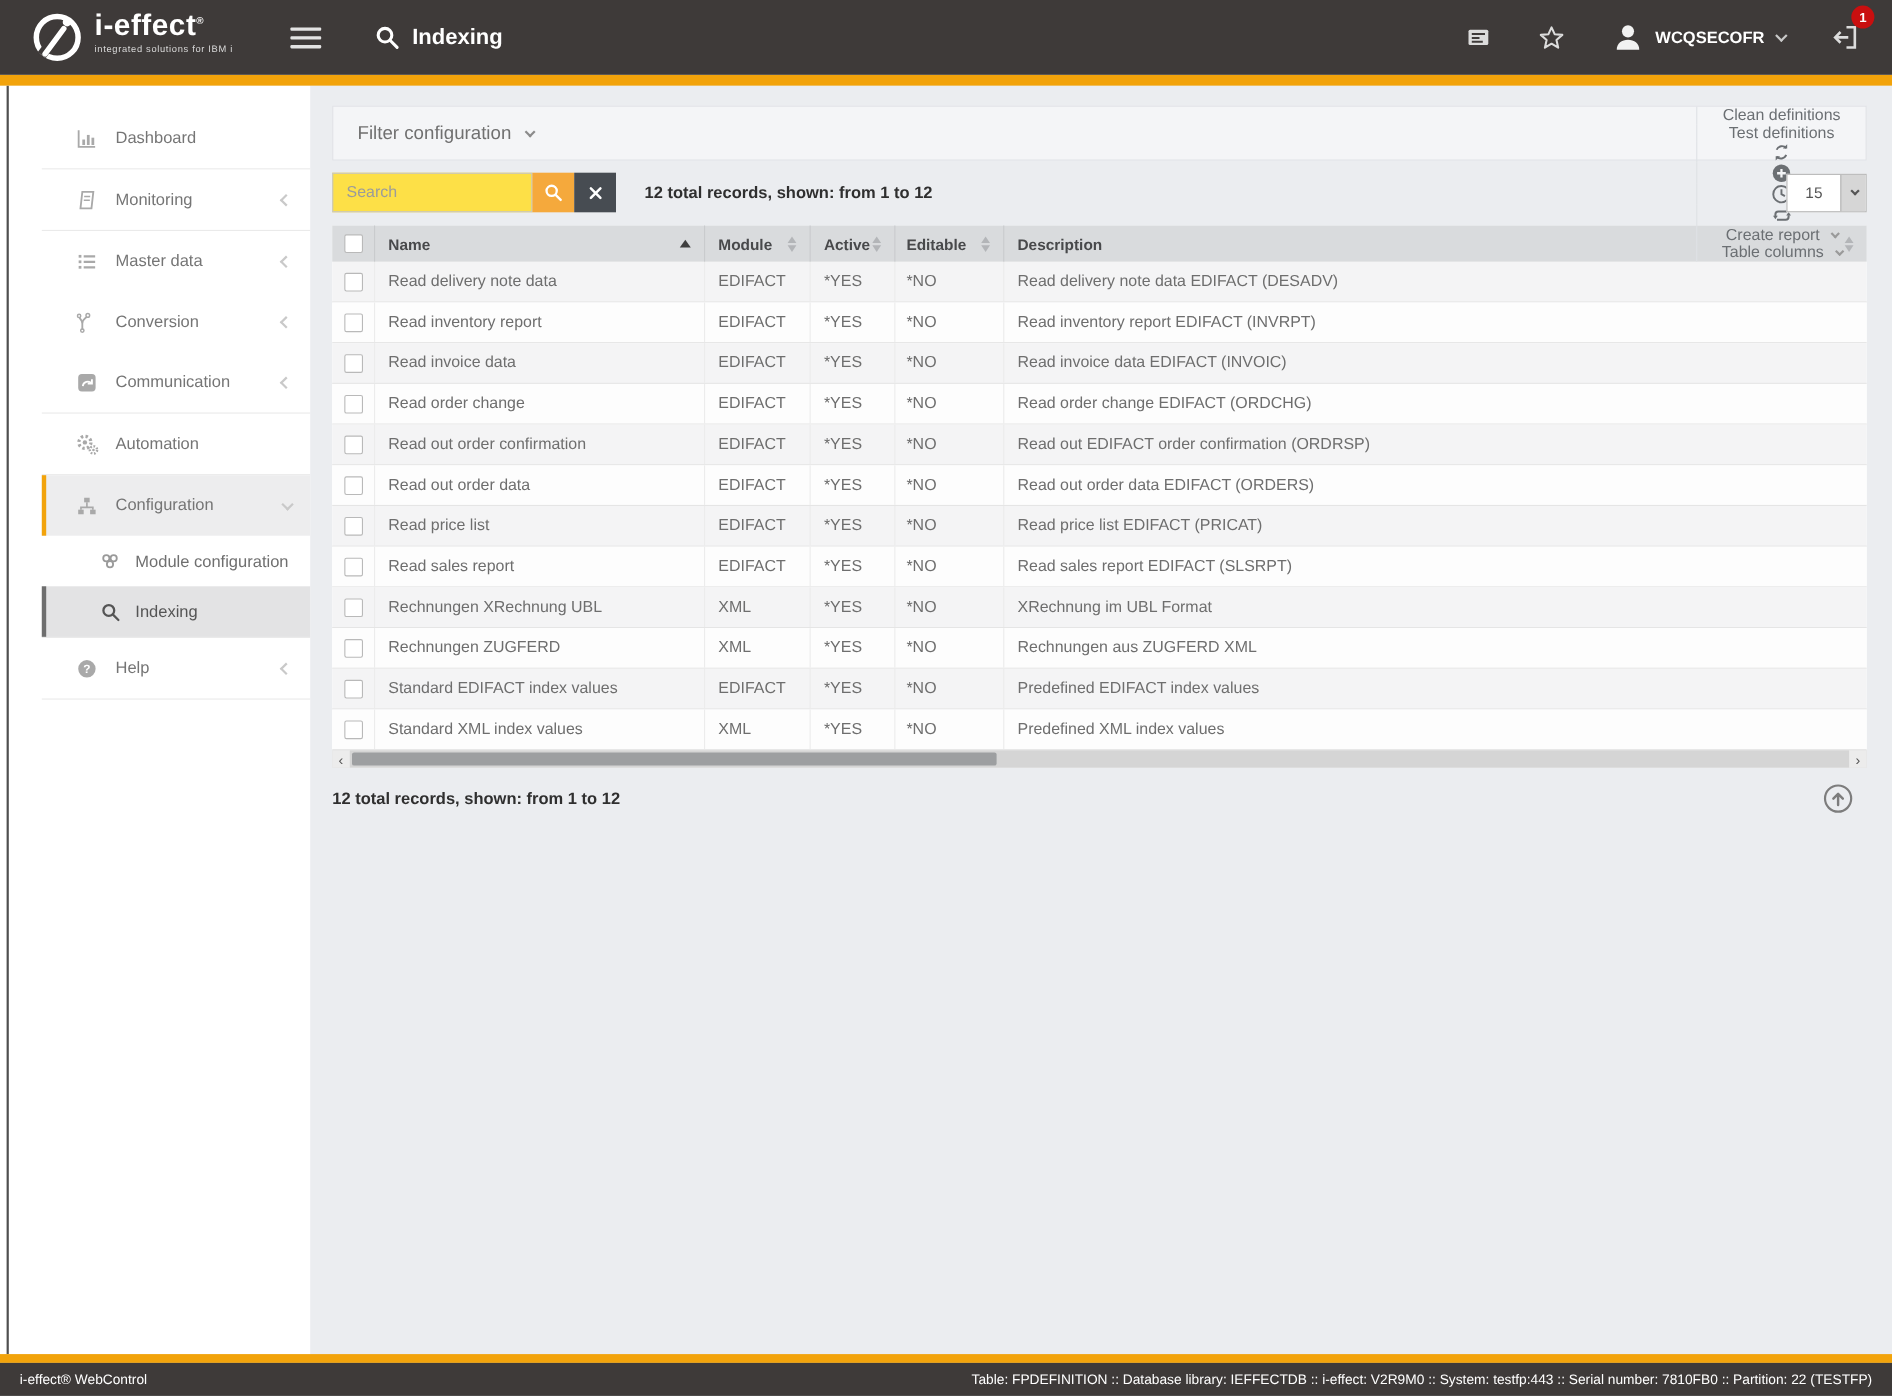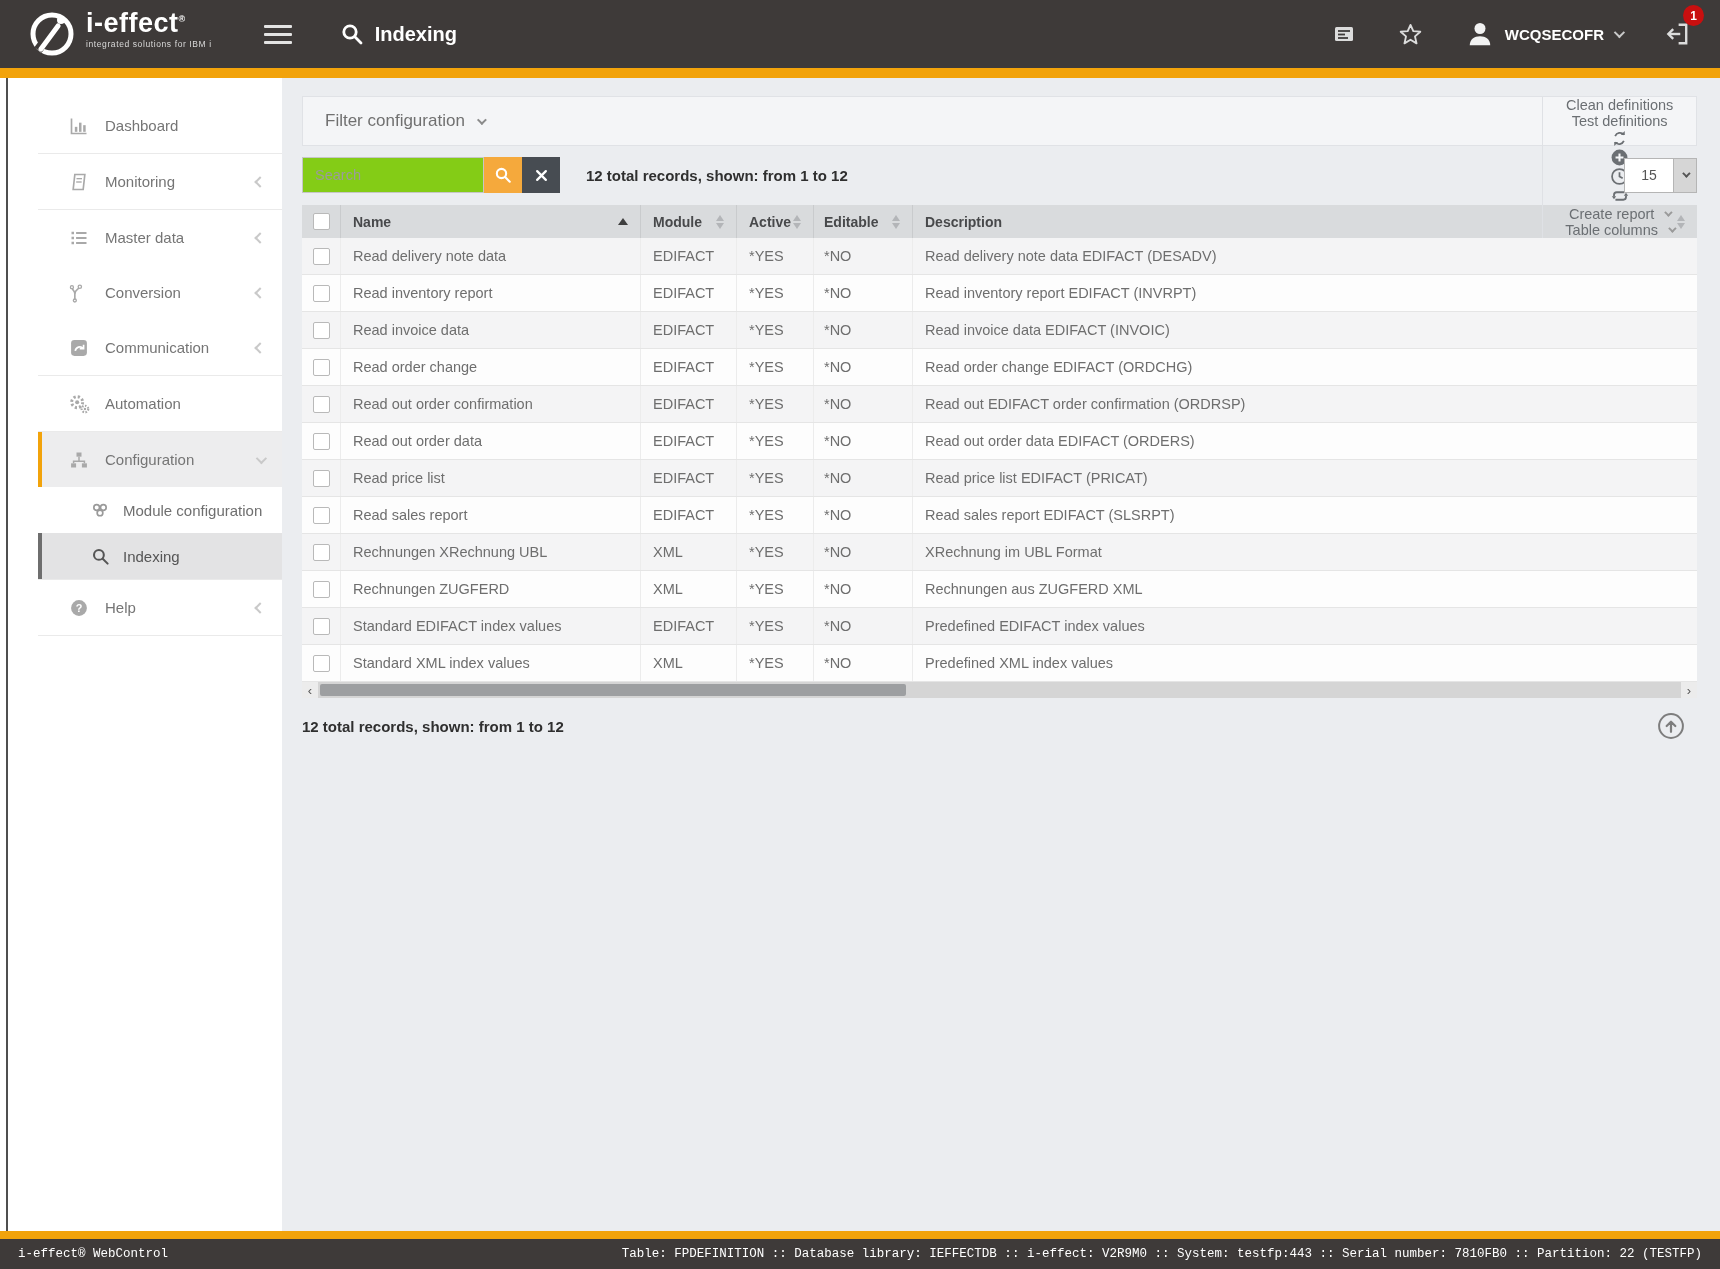--- a/index.html
+++ b/index.html
@@ -47,21 +47,21 @@
 
   .toolbar { height:50px; background:#f4f5f7; border:1px solid #e0e2e6; display:flex; align-items:center; }
   .filter-dd { display:flex; align-items:center; gap:12px; padding:0 22px; font-size:17px; color:#707070; cursor:pointer; }
   .filter-dd .chev { border-color:#8b8b8b; width:7px; height:7px; }
   .tb-right { margin-left:auto; display:flex; align-items:stretch; height:100%;flex-direction:column; }
   .tb-btn { display:flex; align-items:center; justify-content:center; padding:0 22px; border-left:1px solid #dfe1e5; font-size:14.5px; color:#6b6f73; cursor:pointer; gap:10px; }
   .tb-btn.iconic { padding:0 16px; color:#6b6f73; }
   .tb-btn .chev { border-color:#9a9a9a; width:6px; height:6px; }
 
   .search-row { margin-top:11px; display:flex; align-items:center; height:36px; }
-  .search-input { width:182px; height:36px; border:1px solid #c6c6c6; background:#84cc16; padding:0 12px; font-size:14.5px; color:#555; outline:none; font-family:inherit; }
+  .search-input { width:182px; height:36px; border:1px solid #c6c6c6; background:#fde047; padding:0 12px; font-size:14.5px; color:#555; outline:none; font-family:inherit; }
   .search-input::placeholder { color:#9b9b9b; }
   .btn-search { width:38px; height:36px; background:#f5a93c; border:none; display:flex; align-items:center; justify-content:center; color:#fff; cursor:pointer; }
   .btn-clear { width:38px; height:36px; background:#474c52; border:none; display:flex; align-items:center; justify-content:center; color:#fff; cursor:pointer; }
   .summary-top { margin-left:26px; font-size:15px; font-weight:bold; color:#2f2f2f; }
   .pagesize { margin-left:auto; height:35px; width:73px; border:1px solid #b5b5b5; background:#fff; display:flex; cursor:pointer; }
   .pagesize .val { flex:1; display:flex; align-items:center; justify-content:center; font-size:14px; color:#555; }
   .pagesize .arrow { width:23px; background:#d6d6d6; border-left:1px solid #b5b5b5; display:flex; align-items:center; justify-content:center; }
   .pagesize .arrow .chev { width:6px; height:6px; border-color:#555; }
 
   
@@ -90,21 +90,21 @@
   .hs-arrow { width:16px; background:#ececec; color:#555; display:flex; align-items:center; justify-content:center; font-size:13px; cursor:pointer; line-height:1; }
   .hs-track { flex:1; position:relative; }
   .hs-thumb { position:absolute; left:2px; top:2px; bottom:2px; width:43%; background:#9d9fa1; border-radius:2px; cursor:grab; }
 
   .bottom-summary { margin-top:14px; display:flex; align-items:center; }
   .summary-bottom { font-size:15px; font-weight:bold; color:#2f2f2f; }
   .to-top { margin-left:auto; margin-right:12px; color:#7d7d7d; cursor:pointer; }
 
   
   .orange-bottom { position:absolute; bottom:30px; left:0; right:0; height:8px; background:#f2a30b; z-index:4; }
-  .statusbar { position:absolute; bottom:0; left:0; right:0; height:30px; background:#3e3a39; color:#fff; display:flex; align-items:center; justify-content:space-between; padding:0 18px; font-size:12.5px; z-index:4;font-family:Liberation Mono, monospace; }
+  .statusbar { position:absolute; bottom:0; left:0; right:0; height:30px; background:#3e3a39; color:#fff; display:flex; align-items:center; justify-content:space-between; padding:0 18px; font-size:12.5px; z-index:4; }
 
   svg { display:block; }
 </style>
 </head>
 <body>
 
 <div class="topbar">
   <div class="logo-wrap">
     <svg class="logo-emblem" viewBox="0 0 48 48">
       <circle cx="24" cy="24" r="19" fill="none" stroke="#fff" stroke-width="5"></circle>

